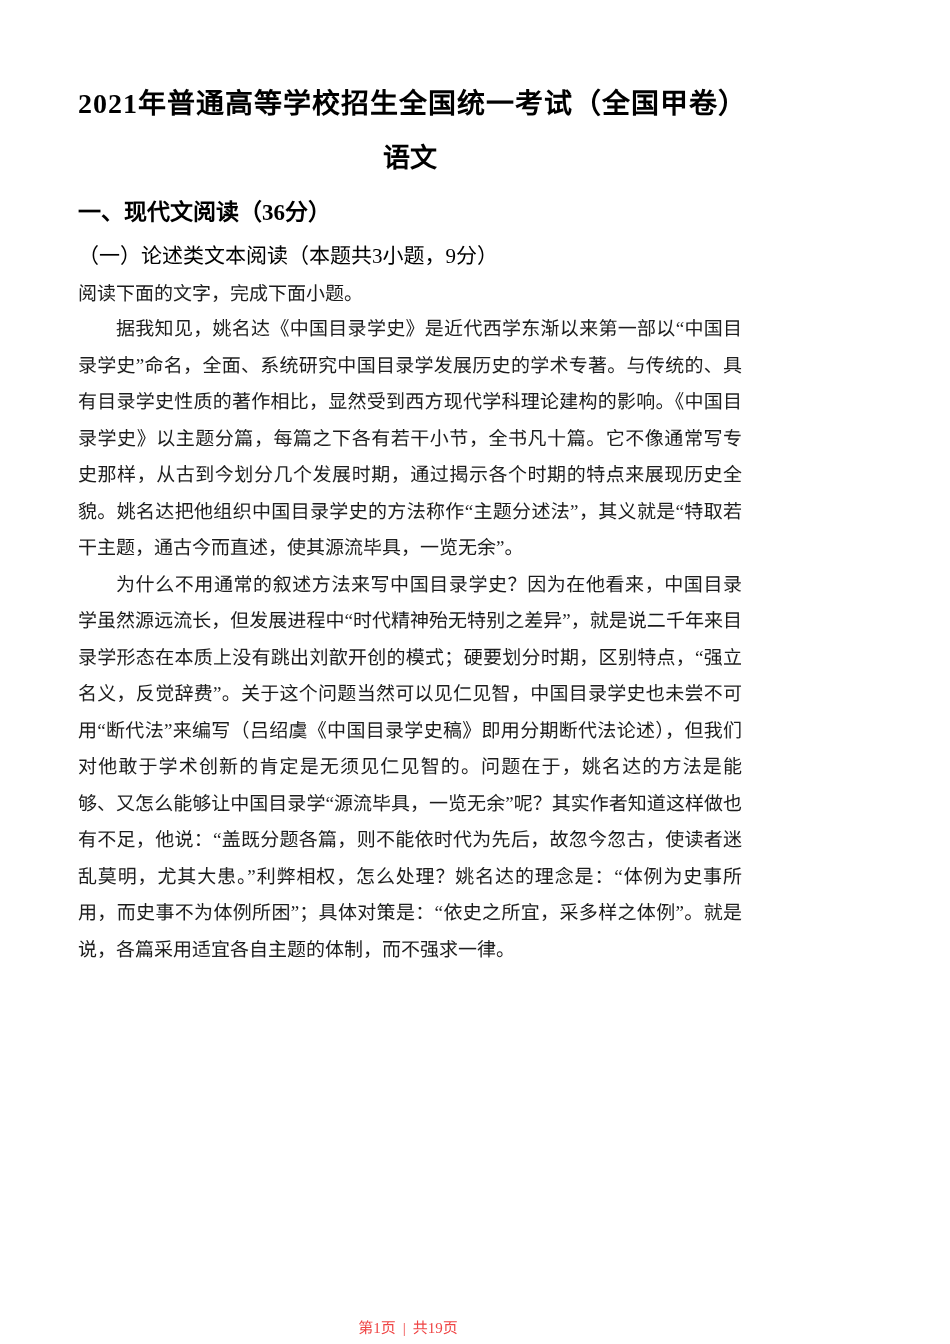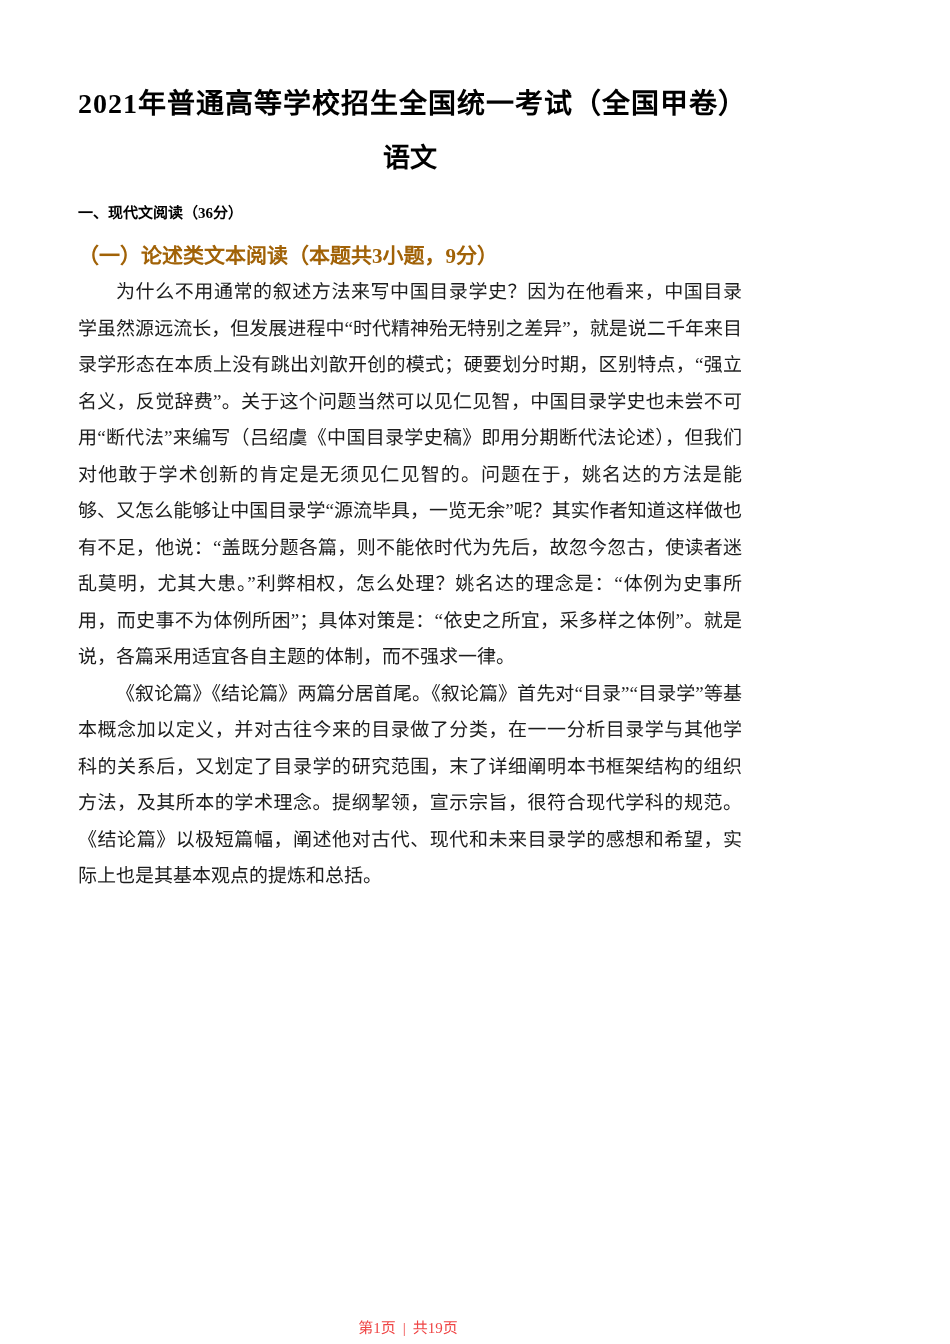--- a/index.html
+++ b/index.html
@@ -32,31 +32,31 @@
     text-align: center;
     font-size: 27px;
     font-weight: 700;
     color: #000000;
     margin-top: 19px;
     line-height: 34px;
   }
 
   .section-heading {
     margin-top: 23px;
-    font-size: 15px;
+    font-size: 23px;
     font-weight: 700;
     color: #000000;
     line-height: 30px;
   }
 
   .subsection-heading {
     margin-top: 13px;
     font-size: 21px;
-    font-weight: 700;
-    color: #a16207;
+    font-weight: 400;
+    color: #000000;
     line-height: 30px;
   }
 
   .instruction {
     margin-top: 9px;
     font-size: 19px;
     line-height: 28px;
     color: #1c1c1c;
   }
 
@@ -90,24 +90,25 @@
   <div class="content">
 
     <h1 class="title">2021年普通高等学校招生全国统一考试（全国甲卷）</h1>
 
     <h2 class="subject">语文</h2>
 
     <h3 class="section-heading">一、现代文阅读（36分）</h3>
 
     <h4 class="subsection-heading">（一）论述类文本阅读（本题共3小题，9分）</h4>
 
+    <p class="instruction">阅读下面的文字，完成下面小题。</p>
 
     <div class="passage">
+      <p class="para">据我知见，姚名达《中国目录学史》是近代西学东渐以来第一部以“中国目录学史”命名，全面、系统研究中国目录学发展历史的学术专著。与传统的、具有目录学史性质的著作相比，显然受到西方现代学科理论建构的影响。《中国目录学史》以主题分篇，每篇之下各有若干小节，全书凡十篇。它不像通常写专史那样，从古到今划分几个发展时期，通过揭示各个时期的特点来展现历史全貌。姚名达把他组织中国目录学史的方法称作“主题分述法”，其义就是“特取若干主题，通古今而直述，使其源流毕具，一览无余”。</p>
       <p class="para">为什么不用通常的叙述方法来写中国目录学史？因为在他看来，中国目录学虽然源远流长，但发展进程中“时代精神殆无特别之差异”，就是说二千年来目录学形态在本质上没有跳出刘歆开创的模式；硬要划分时期，区别特点，“强立名义，反觉辞费”。关于这个问题当然可以见仁见智，中国目录学史也未尝不可用“断代法”来编写（吕绍虞《中国目录学史稿》即用分期断代法论述），但我们对他敢于学术创新的肯定是无须见仁见智的。问题在于，姚名达的方法是能够、又怎么能够让中国目录学“源流毕具，一览无余”呢？其实作者知道这样做也有不足，他说：“盖既分题各篇，则不能依时代为先后，故忽今忽古，使读者迷乱莫明，尤其大患。”利弊相权，怎么处理？姚名达的理念是：“体例为史事所用，而史事不为体例所困”；具体对策是：“依史之所宜，采多样之体例”。就是说，各篇采用适宜各自主题的体制，而不强求一律。</p>
-      <p class="para">《叙论篇》《结论篇》两篇分居首尾。《叙论篇》首先对“目录”“目录学”等基本概念加以定义，并对古往今来的目录做了分类，在一一分析目录学与其他学科的关系后，又划定了目录学的研究范围，末了详细阐明本书框架结构的组织方法，及其所本的学术理念。提纲挈领，宣示宗旨，很符合现代学科的规范。《结论篇》以极短篇幅，阐述他对古代、现代和未来目录学的感想和希望，实际上也是其基本观点的提炼和总括。</p>
     </div>
 
   </div>
 
   <div class="footer">
     <span>第1页</span><span class="sep">|</span><span>共19页</span>
   </div>
 </div>
 
 </body></html>

